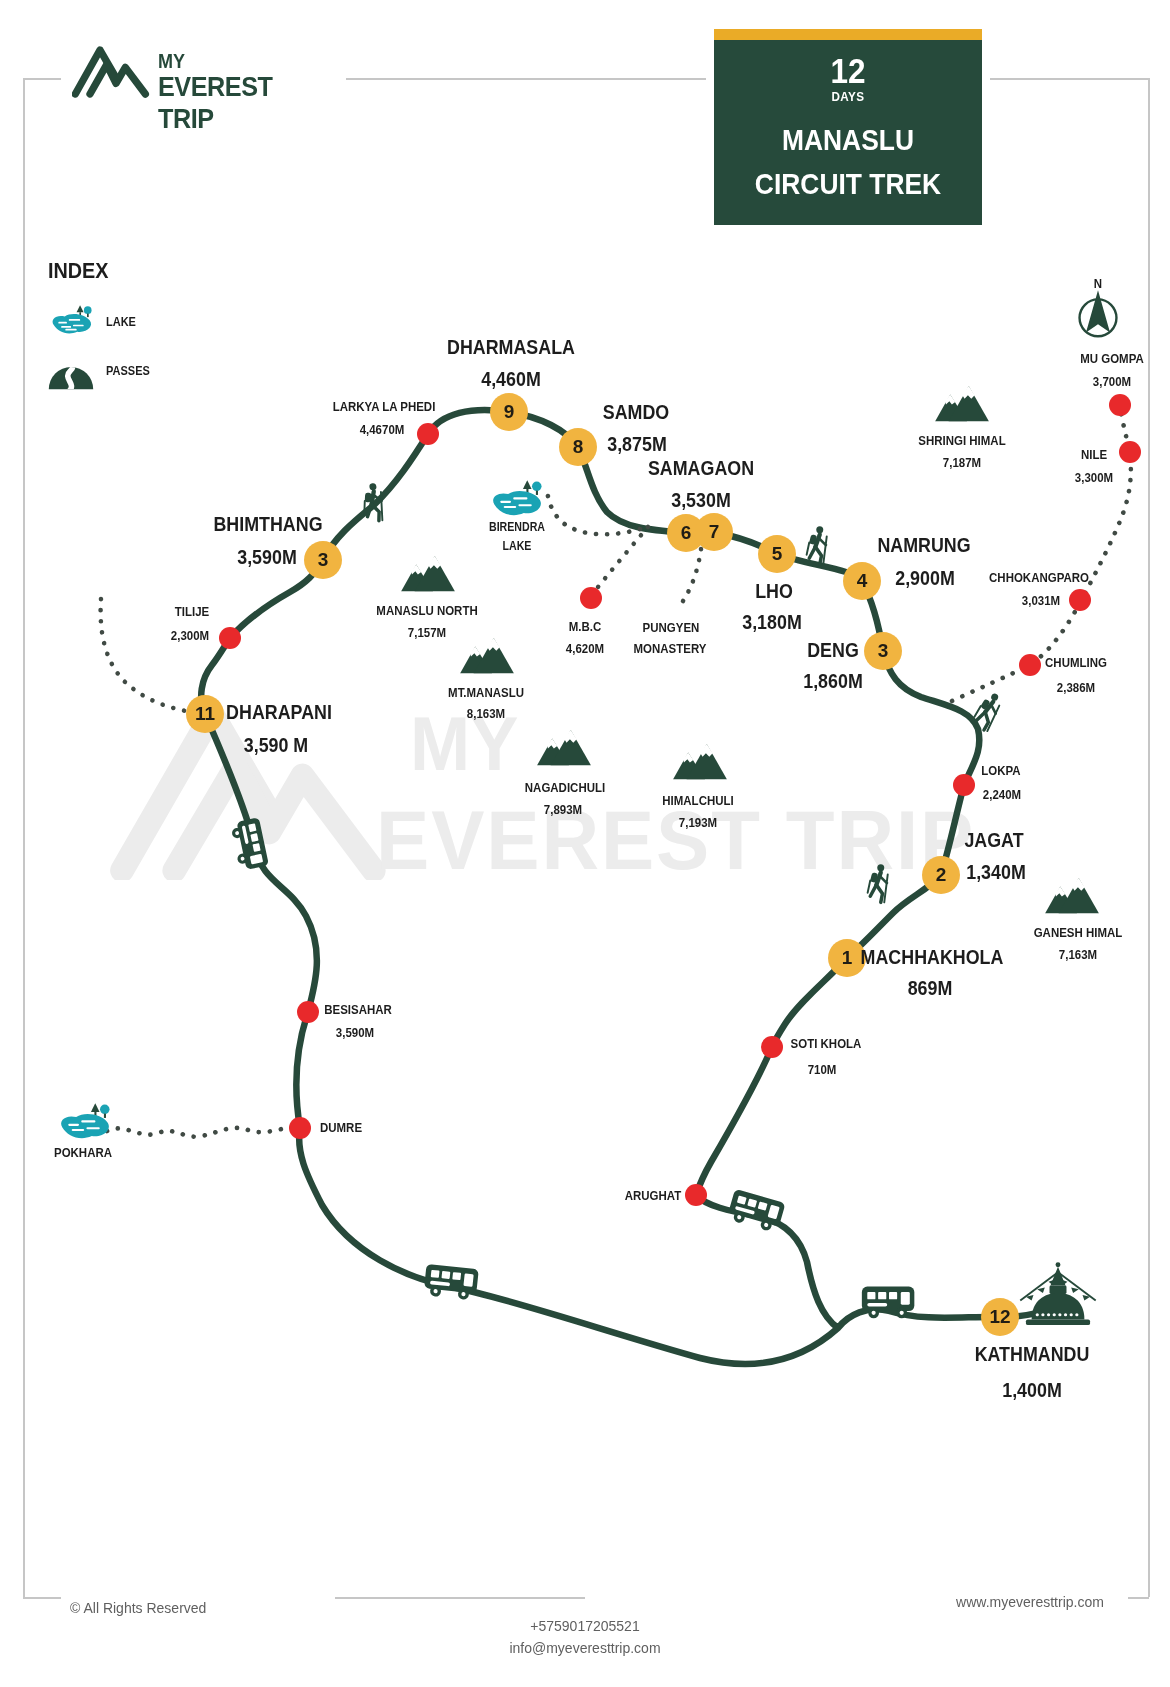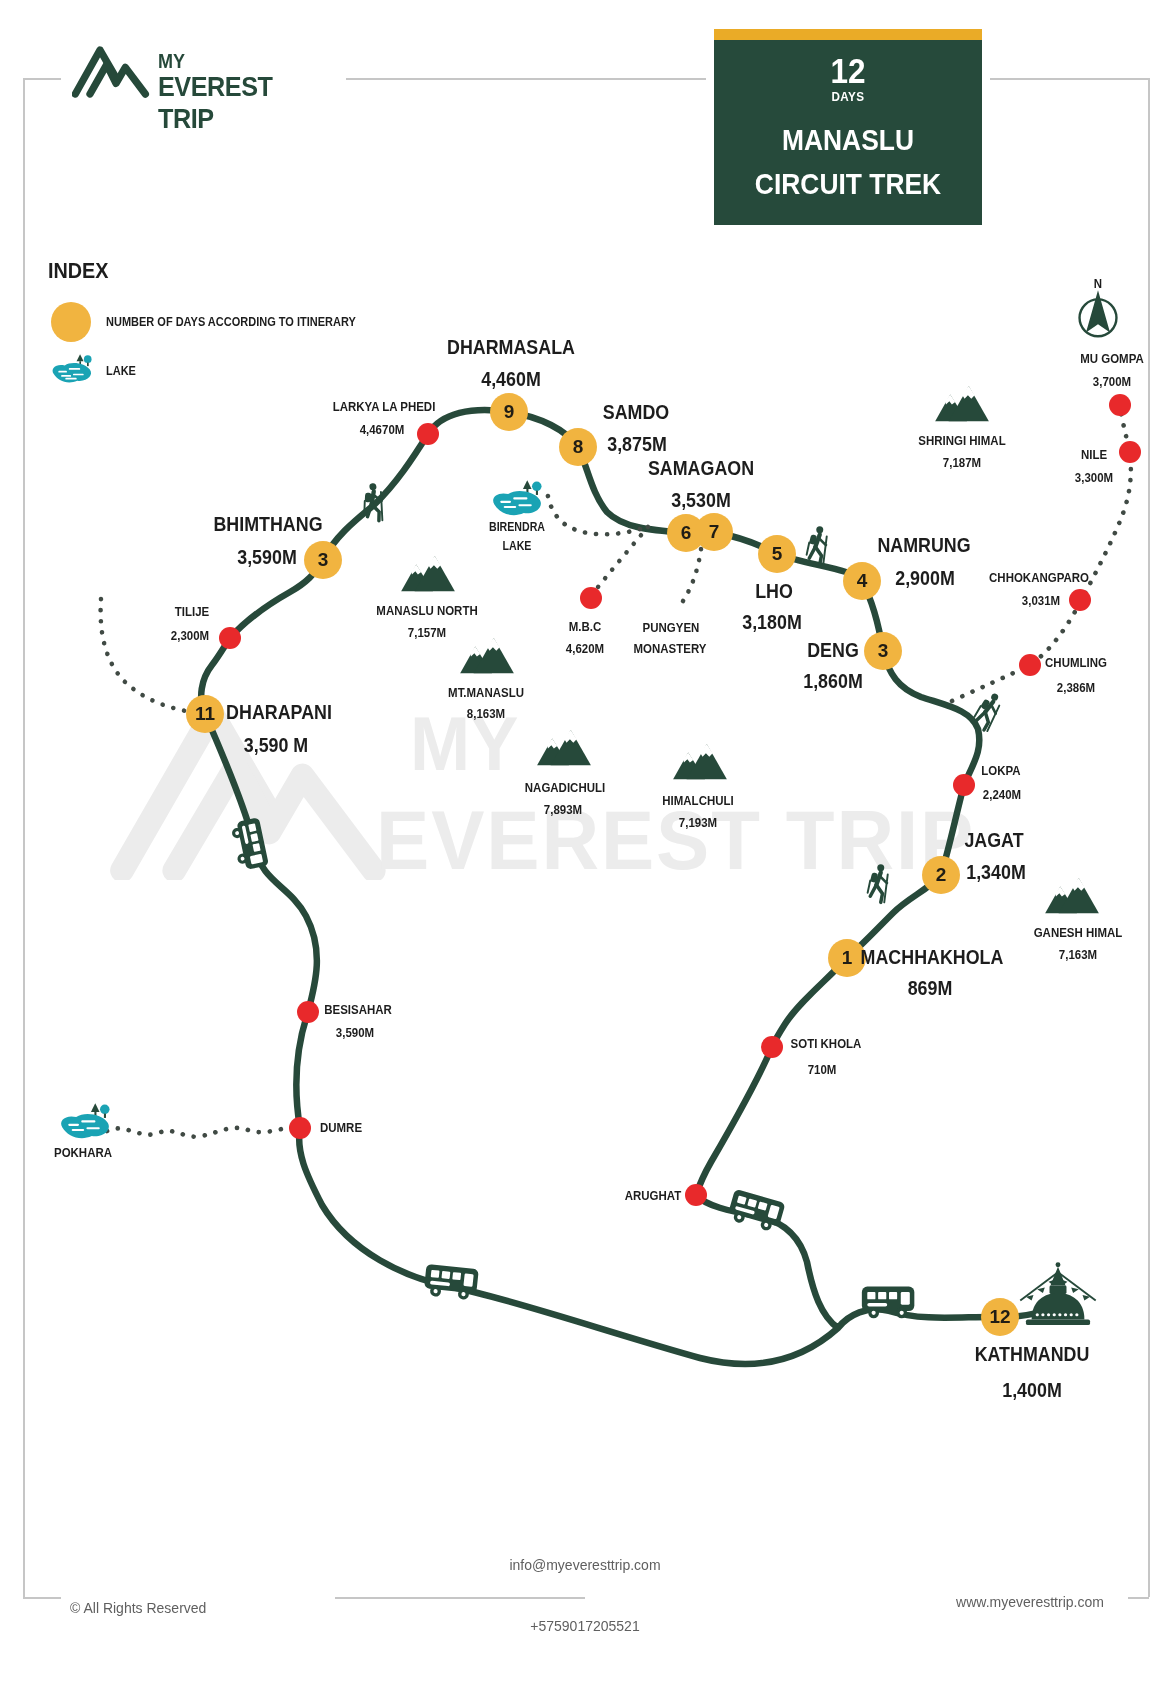--- a/index.html
+++ b/index.html
@@ -90,44 +90,52 @@
   <div id="titlebox">
     <div class="stripe"></div>
     <div class="days-n">12</div>
     <div class="days-w">DAYS</div>
     <div class="t1">MANASLU</div>
     <div class="t2">CIRCUIT TREK</div>
   </div>
 
   <div id="legend">
     <h2>INDEX</h2>
-    <div class="lrow">
-      <span class="lico">
-          <span class="leg-day"></span>
-        </span>
-      <span class="ltext">NUMBER OF DAYS ACCORDING TO ITINERARY</span>
-    </div>
     <div class="lrow">
       <span class="lico">
         <svg width="62" height="48" viewBox="0 0 66 52">
             <polygon points="46,2 51,12 41,12" fill="#26493a"></polygon>
             <rect x="45" y="12" width="2.4" height="5" fill="#26493a"></rect>
             <circle cx="57" cy="9" r="5.5" fill="#1aa3b4"></circle>
             <rect x="56" y="14" width="2.4" height="5" fill="#26493a"></rect>
             <path d="M8,30 C3,22 12,15 24,18 C34,11 54,15 60,24 C66,32 56,42 42,40 C28,46 14,40 8,30 Z" fill="#1aa3b4"></path>
             <g stroke="#fff" stroke-width="2.4" stroke-linecap="round">
               <line x1="16" y1="27" x2="26" y2="27"></line>
               <line x1="31" y1="23" x2="45" y2="23"></line>
               <line x1="20" y1="33" x2="32" y2="33"></line>
               <line x1="37" y1="31" x2="50" y2="31"></line>
               <line x1="26" y1="37" x2="40" y2="37"></line>
             </g>
           </svg>
       </span>
       <span class="ltext">LAKE</span>
+    </div>
+    <div class="lrow">
+      <span class="lico">
+        <svg width="52" height="40" viewBox="0 0 58 46">
+            <defs>
+              <clipPath id="pc">
+                <path d="M1,46 A28,28 0 0 1 57,46 Z"></path>
+              </clipPath>
+            </defs>
+            <path d="M1,46 A28,28 0 0 1 57,46 Z" fill="#26493a"></path>
+            <path d="M27,48 C36,39 18,32 28,23 C35,17 30,10 26,5" stroke="#fff" stroke-width="7" fill="none" clip-path="url(#pc)"></path>
+          </svg>
+      </span>
+      <span class="ltext">PASSES</span>
     </div>
   </div>
 
   <svg id="routes" width="1170" height="1687">
     <g fill="none" stroke="#27493a" stroke-width="6.5" stroke-linecap="round" stroke-linejoin="round">
       <path d="M1068 1305 C1045 1312 1022 1318 1000 1317 C965 1316 925 1322 889 1311 C868 1305 848 1315 838 1328 C800 1362 755 1372 700 1358 C620 1336 505 1297 452 1287 C405 1278 350 1252 322 1205 C306 1174 296 1152 300 1128 C294 1092 294 1054 308 1012 C316 982 324 950 306 916 C290 886 262 882 255 848 C248 815 226 762 205 714 C198 698 201 679 212 665 C219 656 224 647 230 638 C246 620 267 605 290 592 C306 583 315 574 323 560 C334 538 353 522 374 505 C396 484 413 458 428 434 C441 413 472 406 509 412 C541 417 566 430 578 447 C588 468 591 492 607 512 C623 528 650 530 686 533 L714 532 C739 537 759 544 777 554 C799 562 827 566 846 572 C856 575 859 578 862 581 C872 600 879 626 883 651 C889 674 898 688 921 697 C948 706 971 710 978 729 C983 750 973 764 964 785 C956 815 950 845 941 875 C928 890 909 897 893 913 C873 933 861 946 847 958 C827 980 799 1002 785 1024 C778 1035 775 1040 772 1047 C757 1082 729 1131 711 1162 C703 1176 699 1186 696 1195 C706 1206 729 1211 757 1216 C787 1222 801 1240 807 1262 C813 1292 821 1316 838 1328"></path>
     </g>
     <g fill="none" stroke="#41four" stroke-width="0"></g>
     <g fill="none" stroke="#404a44" stroke-width="4.6" stroke-linecap="round" stroke-dasharray="0.1 11">
       <path d="M107 1131 C125 1122 140 1140 158 1133 C176 1126 184 1140 202 1136 C220 1132 232 1124 248 1130 C262 1135 275 1130 287 1128"></path>
@@ -440,17 +448,17 @@
           <rect x="8" y="22" width="22" height="4" rx="2"></rect>
         </g>
         <circle cx="15" cy="33" r="6" fill="#26493a"></circle>
         <circle cx="15" cy="33" r="2.3" fill="#fff"></circle>
         <circle cx="46" cy="33" r="6" fill="#26493a"></circle>
         <circle cx="46" cy="33" r="2.3" fill="#fff"></circle>
       </svg>
   </span>
 
   <div class="foot" style="left:62px;top:1598px;">© All Rights Reserved</div>
-  <div class="foot" style="left:585px;top:1555px;transform:translateX(-50%);">info@myeveresttrip.com</div>
+  <div class="foot" style="left:585px;top:1638px;transform:translateX(-50%);">info@myeveresttrip.com</div>
   <div class="foot" style="left:585px;top:1616px;transform:translateX(-50%);">+5759017205521</div>
   <div class="foot" style="left:1030px;top:1592px;transform:translateX(-50%);">www.myeveresttrip.com</div>
 
 </div>
 
 </body></html>

